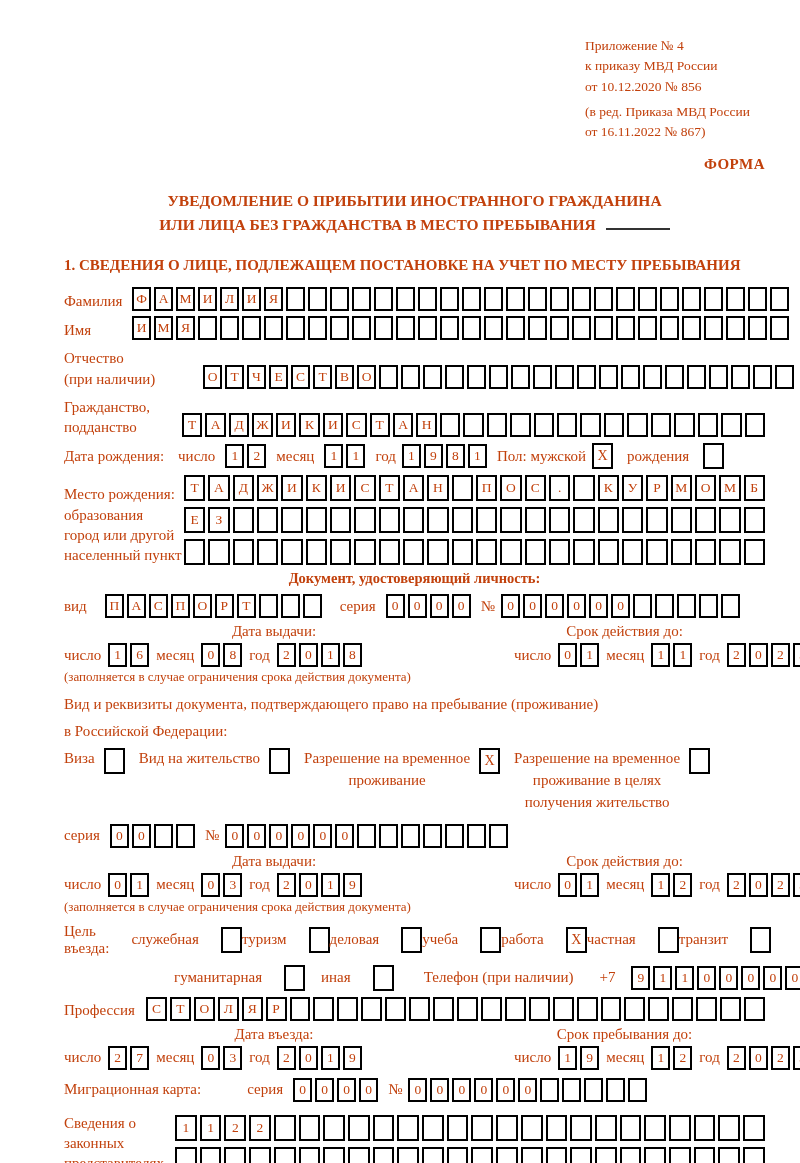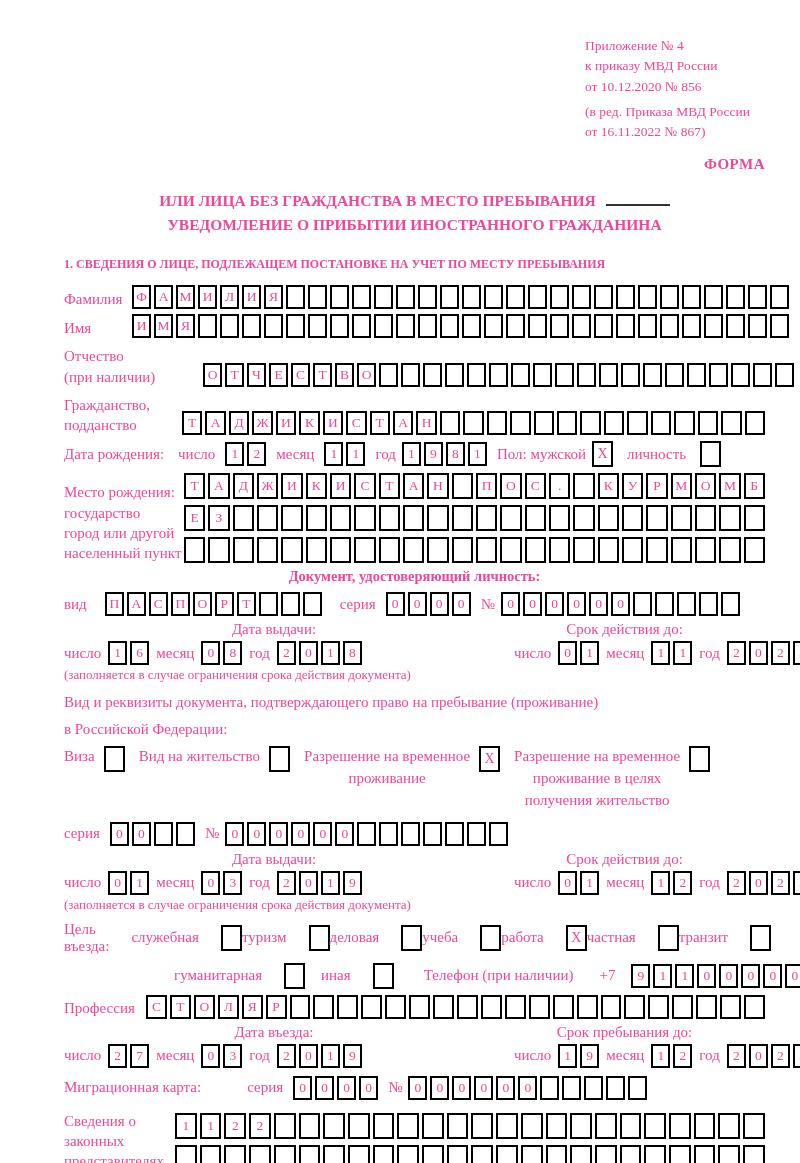--- a/index.html
+++ b/index.html
@@ -1,27 +1,27 @@
 <!DOCTYPE html>
 <html><head>
 <meta charset="utf-8">
 <style>
   html,body{margin:0;padding:0;background:#e8e8e8;}
   .page{
     position:relative;width:800px;height:1163px;margin:0 auto;background:#fff;
-    font-family:"Liberation Serif","DejaVu Serif",serif;color:#ec4899;overflow:hidden;
+    font-family:"Liberation Serif","DejaVu Serif",serif;color:#c2410c;overflow:hidden;
     box-sizing:border-box;padding:36px 35px 0 64px;
   }
   
   .appendix{margin-left:521px;font-size:13.5px;line-height:1.5;}
   .appendix .amend{margin-top:5px;}
   .forma{margin-top:14px;text-align:right;font-weight:bold;font-size:15px;letter-spacing:.5px;}
   .title{margin-top:16px;text-align:center;font-weight:bold;font-size:15.5px;line-height:1.55;}
   .blank-line{display:inline-block;width:64px;border-bottom:2px solid #333;margin-left:10px;height:14px;vertical-align:baseline;}
-  .section{margin-top:20px;margin-bottom:13px;font-weight:bold;font-size:12px;}
+  .section{margin-top:20px;margin-bottom:13px;font-weight:bold;font-size:15px;}
 
   
   .frow{display:flex;align-items:flex-end;margin-bottom:5px;}
   .vcenter{align-items:center;}
   .lbl{font-size:15px;line-height:1.35;padding-top:3px;flex:none;}
   .w68{width:68px;}  .w139{width:139px;} .w118{width:118px;} .w120{width:120px;} .w111{width:111px;}
   .dlbl{font-size:15px;flex:none;}
 
   .cells{display:flex;gap:3px;flex:none;}
   .cells.grow{flex:1;}
@@ -73,24 +73,24 @@
     <div>от 10.12.2020 № 856</div>
     <div class="amend">
       <div>(в ред. Приказа МВД России</div>
       <div>от 16.11.2022 № 867)</div>
     </div>
   </div>
 
   <div class="forma">ФОРМА</div>
 
   <div class="title">
+    <div>УВЕДОМЛЕНИЕ О ПРИБЫТИИ ИНОСТРАННОГО ГРАЖДАНИНА</div>
     <div>
       <span>ИЛИ ЛИЦА БЕЗ ГРАЖДАНСТВА В МЕСТО ПРЕБЫВАНИЯ</span><span class="blank-line"></span>
     </div>
-    <div>УВЕДОМЛЕНИЕ О ПРИБЫТИИ ИНОСТРАННОГО ГРАЖДАНИНА</div>
   </div>
 
   <div class="section">1. СВЕДЕНИЯ О ЛИЦЕ, ПОДЛЕЖАЩЕМ ПОСТАНОВКЕ НА УЧЕТ ПО МЕСТУ ПРЕБЫВАНИЯ</div>
 
   <div class="frow">
     <div class="lbl w68">Фамилия</div>
     <div class="cells grow">
         <span class="cell">Ф</span>
         <span class="cell">А</span>
         <span class="cell">М</span>
@@ -244,28 +244,28 @@
       </span>
     <span class="dlbl gap10">год</span>
     <span class="cells gap6">
         <span class="cell">1</span>
         <span class="cell">9</span>
         <span class="cell">8</span>
         <span class="cell">1</span>
       </span>
     <span class="dlbl gap10">Пол: мужской</span>
     <span class="cbox gap6">X</span>
-    <span class="dlbl gap14">личность</span>
+    <span class="dlbl gap14">рождения</span>
     <span class="cbox gap14"></span>
   </div>
 
   <div class="frow" style="margin-top:6px;">
     <div class="lbl w120">
       <div>Место рождения:</div>
-      <div>государство</div>
+      <div>образования</div>
       <div>город или другой</div>
       <div>населенный пункт</div>
     </div>
     <div class="cellcol">
       <div class="cells grow tall">
           <span class="cell">Т</span>
           <span class="cell">А</span>
           <span class="cell">Д</span>
           <span class="cell">Ж</span>
           <span class="cell">И</span>

